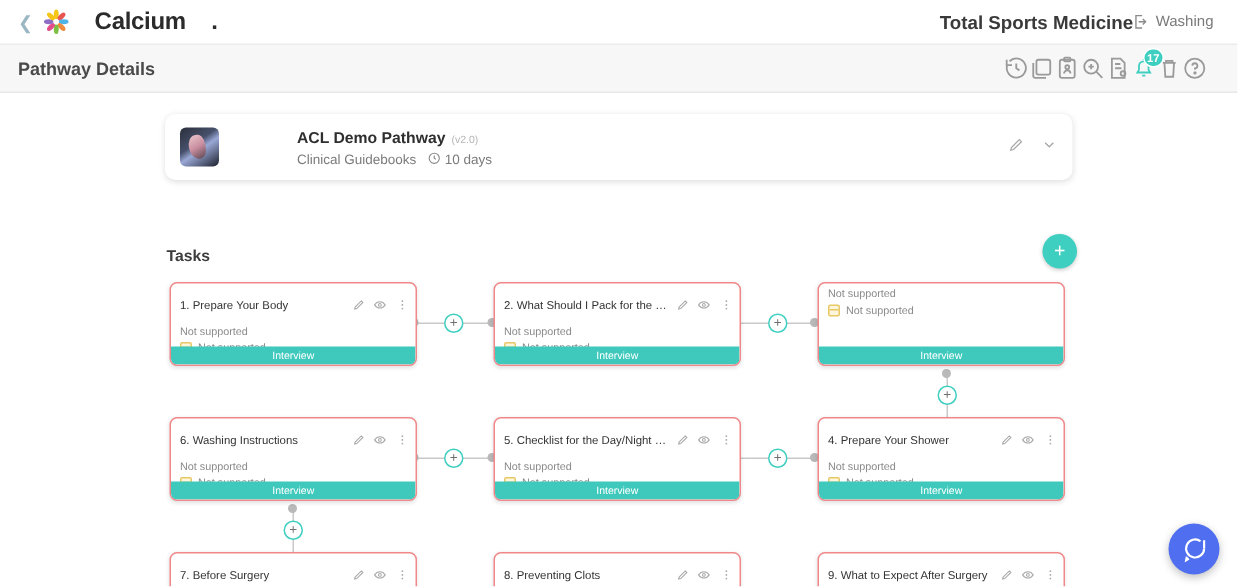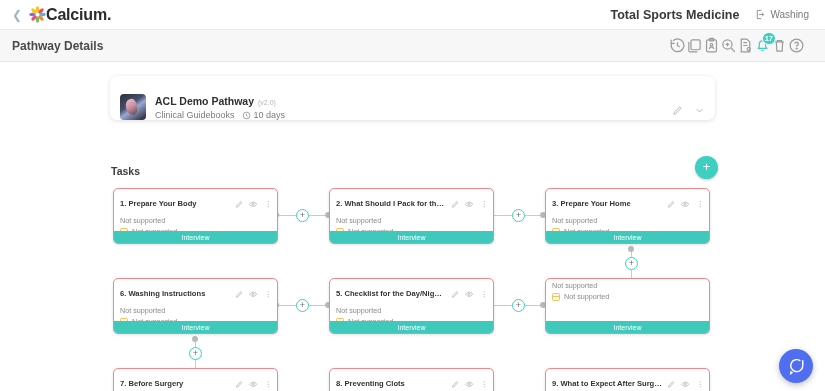--- a/index.html
+++ b/index.html
@@ -17,29 +17,29 @@
     background: #ffffff;
     border-bottom: 1px solid #ececec;
     display: flex; align-items: center;
     padding: 0 12px;
     position: relative;
   }
   .back-chevron {
     color: #9bb7c4; font-size: 12px; line-height: 1;
     margin-right: 7px; cursor: pointer; user-select: none;
   }
-  .brand { display: flex; align-items: center; gap: 0; }
+  .brand { display: flex; align-items: center; gap: 17px; }
   .brand-mark { width: 17px; height: 17px; position: relative; display:block; }
   .brand-name {
     font-size: 16px; font-weight: bold; color: #2b2b2b;
     letter-spacing: -0.2px;
   }
   .brand-dot { color:#2b2b2b; font-size:16px; font-weight:bold; }
   .topbar-right {
-    margin-left: auto; display: flex; align-items: center; gap: 16px;
+    margin-left: auto; display: flex; align-items: center; gap: 0;
     padding-right: 4px;
   }
   .org-name { font-size: 12.5px; font-weight: bold; color: #3a3a3a; }
   .logout {
     display: flex; align-items: center; gap: 4px;
     font-size: 10px; color: #7a7a7a; cursor: pointer;
   }
   .logout svg { display:block; }
 
   
@@ -69,21 +69,21 @@
     position: absolute; top: 62px; left: 0; right: 0; bottom: 0;
     background: #ffffff; overflow: hidden;
   }
 
   
   .pathway-card {
     position: absolute; left: 110px; top: 14px;
     width: 605px; height: 44px;
     background: #fff; border-radius: 7px;
     box-shadow: 0 1px 4px rgba(0,0,0,0.13);
-    display: flex; align-items: flex-end; padding: 0 10px;
+    display: flex; align-items: center; padding: 0 10px; gap: 43px;
   }
   .pw-thumb {
     width: 26px; height: 26px; border-radius: 4px;
     background: linear-gradient(145deg,#2a2f3a 0%, #47506b 40%, #9aa8d6 55%, #1b1f2b 100%);
     flex: none; margin-right: 9px; overflow:hidden; position:relative;
   }
   .pw-thumb::after{
     content:""; position:absolute; left:6px; top:5px; width:11px; height:16px;
     background: linear-gradient(160deg,#e9c6cc 0%, #c98ea0 50%, #5a4650 100%);
     border-radius: 50% 40% 45% 55%; transform: rotate(-12deg);
@@ -119,21 +119,21 @@
     border: 1.2px solid #f0888a;
     border-radius: 5px;
     box-shadow: 0 1px 3px rgba(0,0,0,0.12);
     overflow: hidden;
   }
   .tc-head {
     display: flex; align-items: center;
     padding: 5px 5px 2px 6px; gap: 4px;
   }
   .tc-title {
-    font-size: 7.6px; font-weight: bold; color: #333;
+    font-size: 7.6px; font-weight: normal; color: #333;
     white-space: nowrap; overflow: hidden; text-overflow: ellipsis;
     flex: 1;
   }
   .tc-icons { display: flex; align-items: center; gap: 6px; color: #a9a9a9; flex: none; }
   .tc-icons span { cursor: pointer; display: block; }
   .tc-body { padding: 1px 6px 0 6px; }
   .tc-line { font-size: 7.2px; color: #8a8a8a; line-height: 11px; }
   .tc-line.with-icon { display: flex; align-items: center; gap: 4px; }
   .mini-cal {
     width: 8px; height: 8px; border: 1px solid #e8c765; border-radius: 1.5px;
@@ -394,37 +394,20 @@
       <div class="tc-line">Not supported</div>
       <div class="tc-line with-icon">
         <span class="mini-cal"></span>
         <span>Not supported</span>
       </div>
     </div>
     <div class="tc-foot">Interview</div>
   </div>
 
   <div class="task-card" style="left:545px; top:126px;">
-    <div class="tc-head">
-      <span class="tc-title">3. Prepare Your Home</span>
-      <span class="tc-icons">
-        <span><svg width="8.5" height="8.5" viewBox="0 0 24 24" fill="none" stroke="currentColor" stroke-width="2">
-              <path d="M16.5 4.5l3 3L8 19l-4 1 1-4z"></path>
-            </svg></span>
-        <span><svg width="8.5" height="8.5" viewBox="0 0 24 24" fill="none" stroke="currentColor" stroke-width="2">
-              <path d="M2 12s3.8-6 10-6 10 6 10 6-3.8 6-10 6-10-6-10-6z"></path>
-              <circle cx="12" cy="12" r="2.6"></circle>
-            </svg></span>
-        <span><svg width="8.5" height="8.5" viewBox="0 0 24 24" fill="currentColor">
-              <circle cx="12" cy="5" r="1.7"></circle>
-              <circle cx="12" cy="12" r="1.7"></circle>
-              <circle cx="12" cy="19" r="1.7"></circle>
-            </svg></span>
-      </span>
-    </div>
     <div class="tc-body">
       <div class="tc-line">Not supported</div>
       <div class="tc-line with-icon">
         <span class="mini-cal"></span>
         <span>Not supported</span>
       </div>
     </div>
     <div class="tc-foot">Interview</div>
   </div>
 
@@ -478,20 +461,37 @@
       <div class="tc-line">Not supported</div>
       <div class="tc-line with-icon">
         <span class="mini-cal"></span>
         <span>Not supported</span>
       </div>
     </div>
     <div class="tc-foot">Interview</div>
   </div>
 
   <div class="task-card" style="left:545px; top:216px;">
+    <div class="tc-head">
+      <span class="tc-title">4. Prepare Your Shower</span>
+      <span class="tc-icons">
+        <span><svg width="8.5" height="8.5" viewBox="0 0 24 24" fill="none" stroke="currentColor" stroke-width="2">
+              <path d="M16.5 4.5l3 3L8 19l-4 1 1-4z"></path>
+            </svg></span>
+        <span><svg width="8.5" height="8.5" viewBox="0 0 24 24" fill="none" stroke="currentColor" stroke-width="2">
+              <path d="M2 12s3.8-6 10-6 10 6 10 6-3.8 6-10 6-10-6-10-6z"></path>
+              <circle cx="12" cy="12" r="2.6"></circle>
+            </svg></span>
+        <span><svg width="8.5" height="8.5" viewBox="0 0 24 24" fill="currentColor">
+              <circle cx="12" cy="5" r="1.7"></circle>
+              <circle cx="12" cy="12" r="1.7"></circle>
+              <circle cx="12" cy="19" r="1.7"></circle>
+            </svg></span>
+      </span>
+    </div>
     <div class="tc-body">
       <div class="tc-line">Not supported</div>
       <div class="tc-line with-icon">
         <span class="mini-cal"></span>
         <span>Not supported</span>
       </div>
     </div>
     <div class="tc-foot">Interview</div>
   </div>
 

